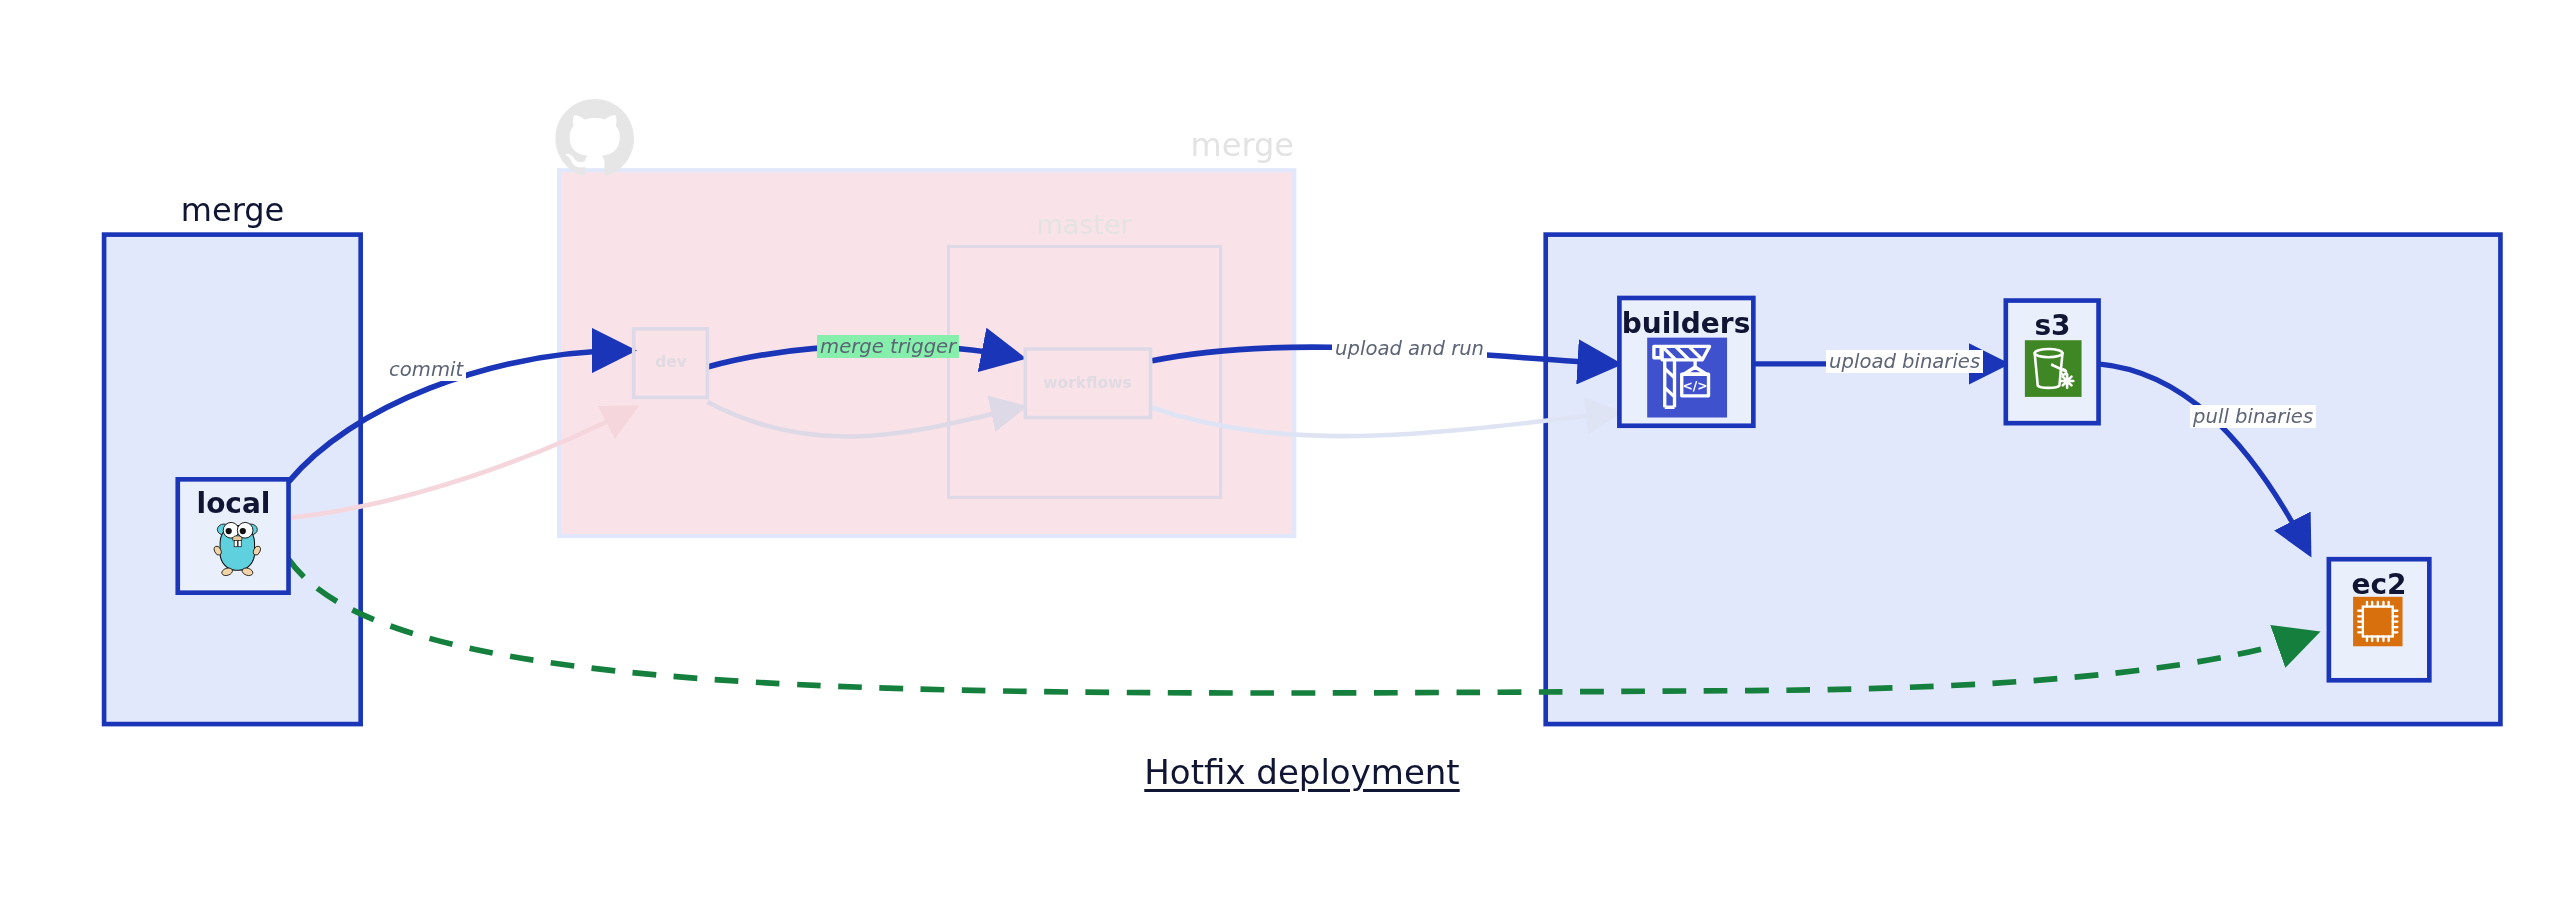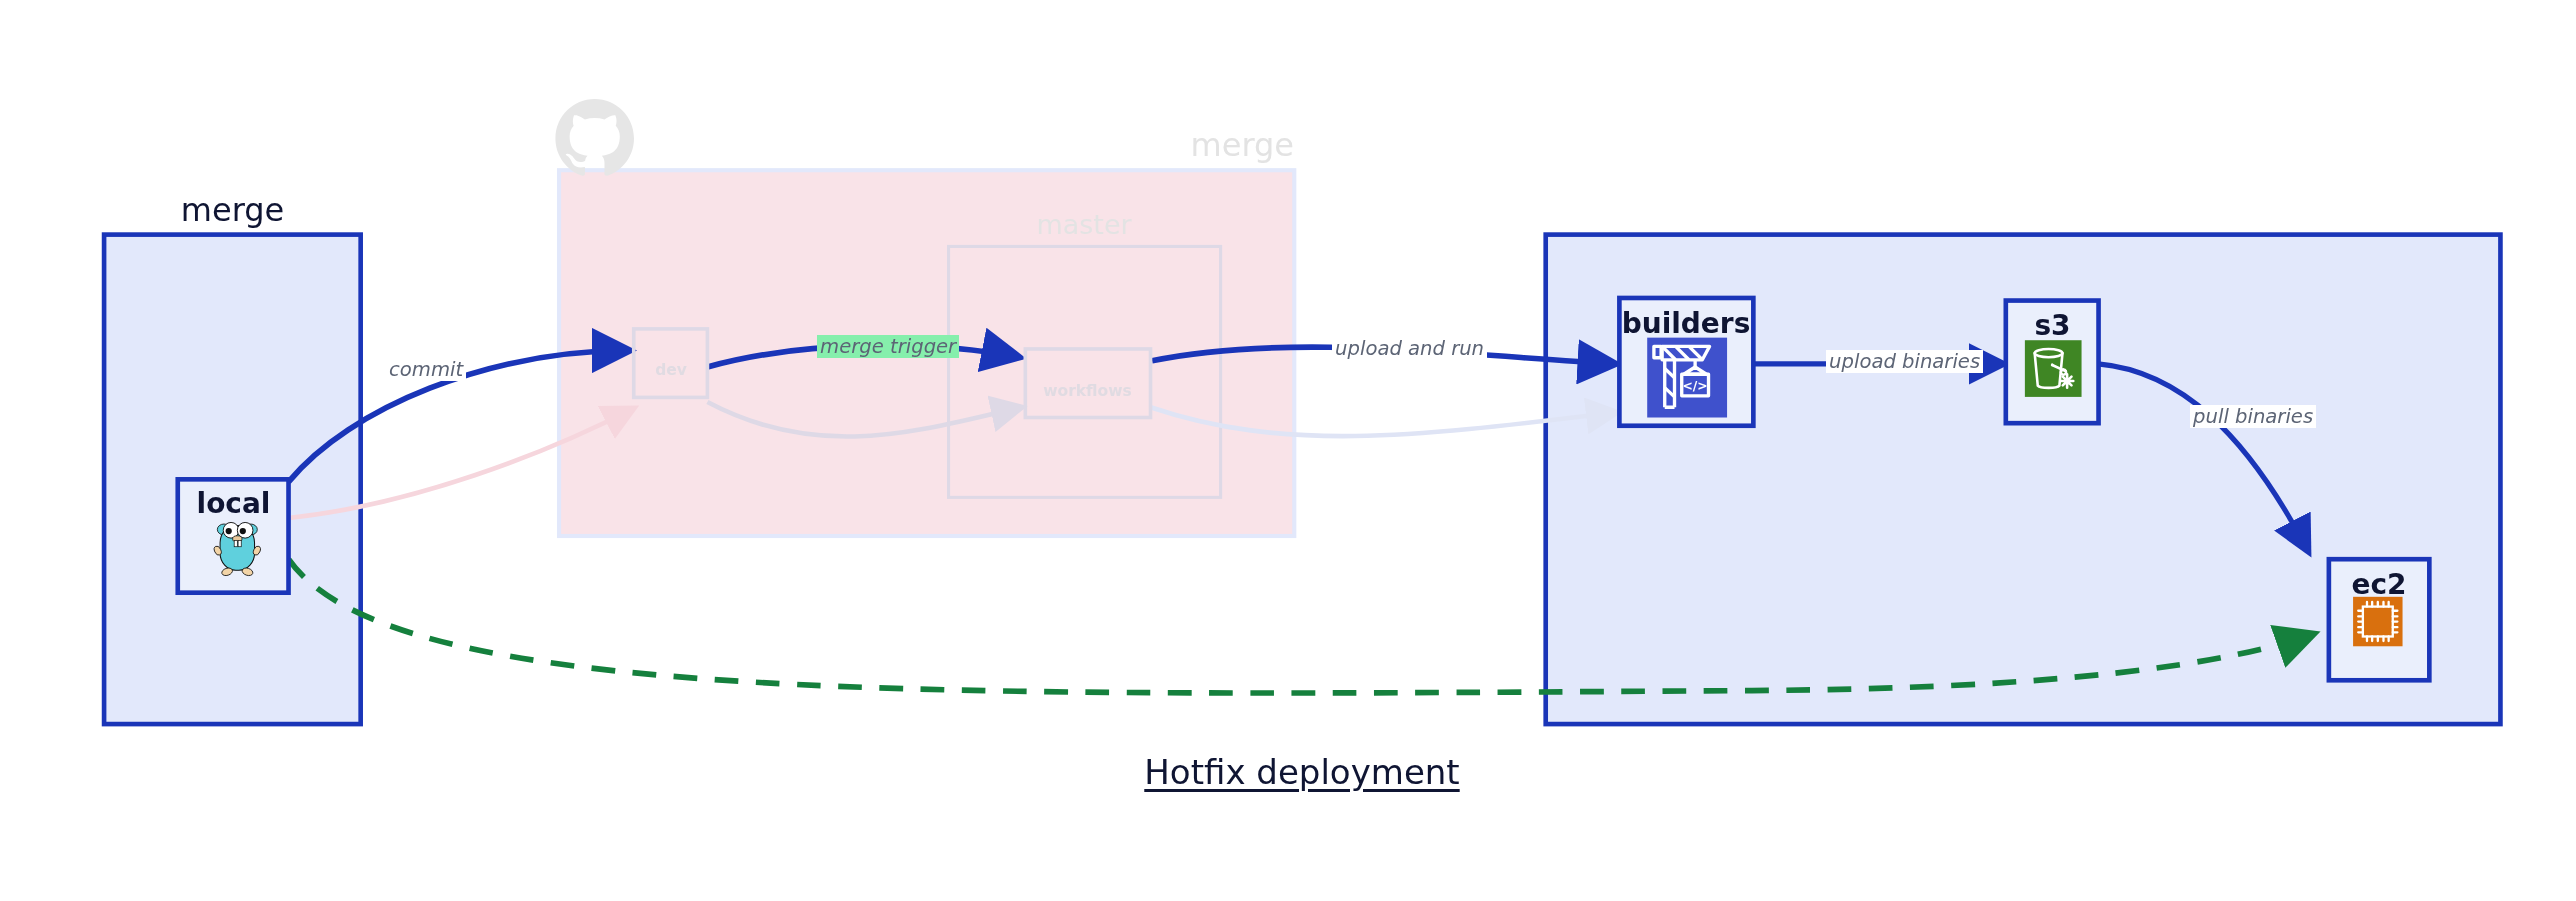--- a/index.html
+++ b/index.html
@@ -4,21 +4,21 @@
 <style>
   html,body{margin:0;padding:0;background:#ffffff;}
   body{width:2604px;height:902px;overflow:hidden;font-family:"DejaVu Sans",sans-serif;}
   #stage{position:relative;width:2604px;height:902px;background:#fff;}
   svg#diagram{position:absolute;inset:0;width:2604px;height:902px;}
 
   .zone-label{position:absolute;font-family:"DejaVu Sans",sans-serif;font-size:32px;color:#0f1533;white-space:nowrap;}
   .zone-label.faded{color:#e3e3e3;}
 
   .node-label{position:absolute;font-family:"DejaVu Sans",sans-serif;font-weight:700;font-size:28px;color:#0f1533;white-space:nowrap;text-align:center;}
-  .node-label.faded{color:#e0dbe2;margin-top:8px;}
+  .node-label.faded{color:#e0dbe2;}
 
   .edge-label{position:absolute;font-family:"DejaVu Sans",sans-serif;font-style:italic;font-size:19.6px;color:#5c6475;white-space:nowrap;background:#ffffff;padding:0 3.1px;}
   .edge-label.on-pink{background:#86efac;}
 
   .title{position:absolute;font-family:"DejaVu Sans",sans-serif;font-size:34px;color:#0f1533;white-space:nowrap;text-decoration:underline;text-underline-offset:5.2px;}
 </style>
 </head>
 <body>
 
 <div id="stage">

